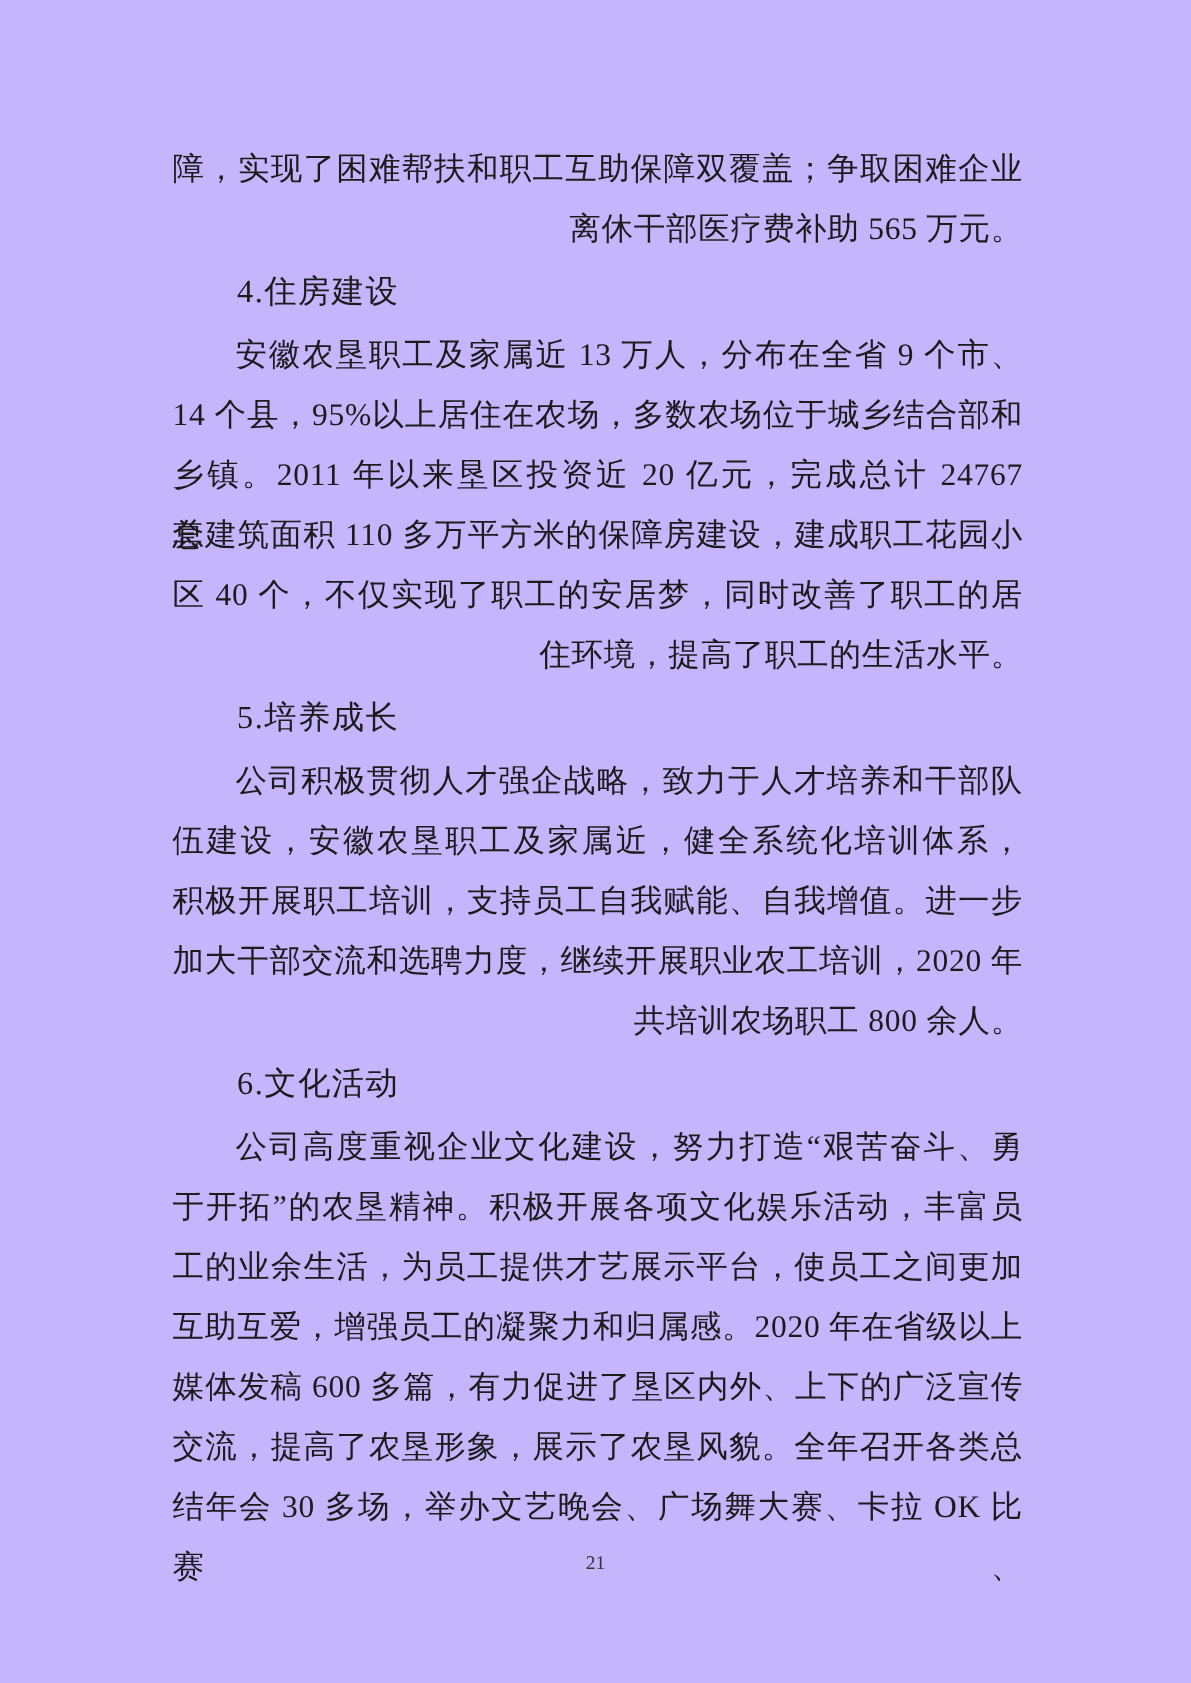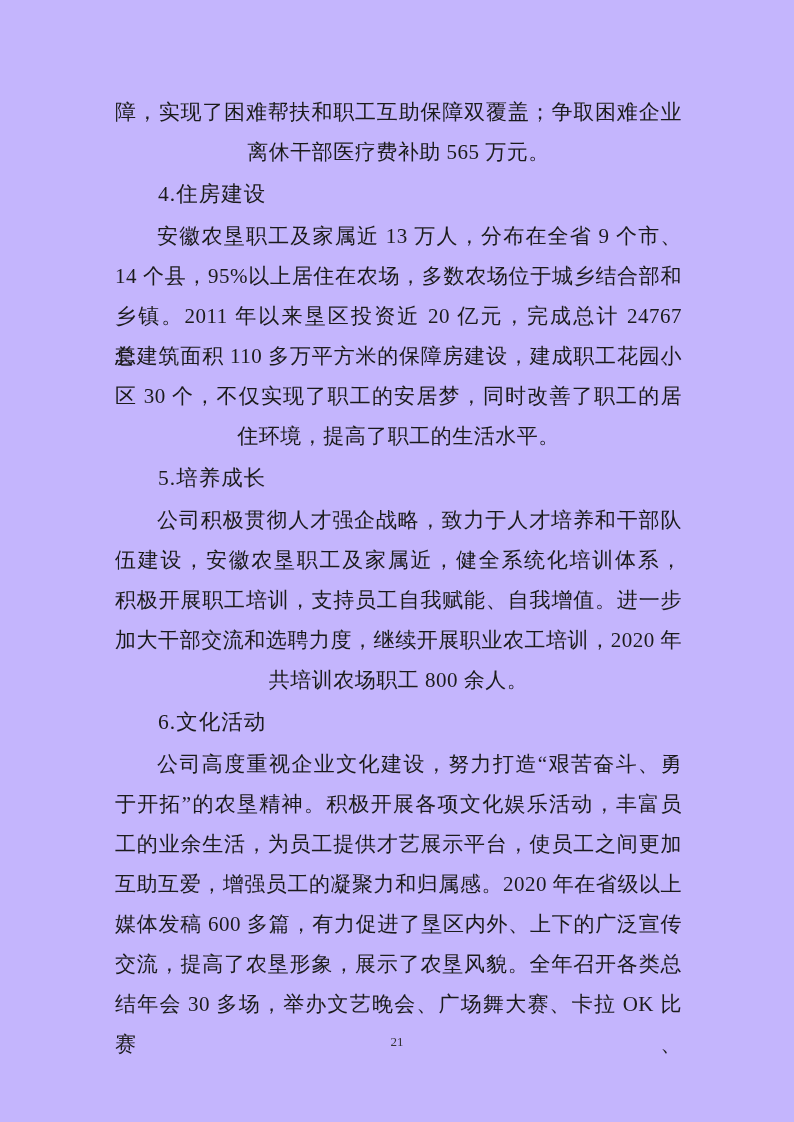--- a/index.html
+++ b/index.html
@@ -19,21 +19,21 @@
   .content {
     position: absolute;
     left: 115px;
     top: 92px;
     width: 567px;
   }
   .line {
     font-size: 21px;
     line-height: 40px;
     height: 40px;
-    text-align: center;
+    text-align: right;
     letter-spacing: 0.5px;
   }
   .line.just {
     text-align: justify;
     text-align-last: justify;
   }
   .line.indent {
     text-indent: 2em;
   }
   .heading {
@@ -59,21 +59,21 @@
 
 <div class="page">
   <div class="content" id="doc">
       <div class="line just">障，实现了困难帮扶和职工互助保障双覆盖；争取困难企业</div>
       <div class="line">离休干部医疗费补助 565 万元。</div>
       <div class="heading">4.住房建设</div>
       <div class="line just indent">安徽农垦职工及家属近 13 万人，分布在全省 9 个市、</div>
       <div class="line just">14 个县，95%以上居住在农场，多数农场位于城乡结合部和</div>
       <div class="line just">乡镇。2011 年以来垦区投资近 20 亿元，完成总计 24767 套、</div>
       <div class="line just">总建筑面积 110 多万平方米的保障房建设，建成职工花园小</div>
-      <div class="line just">区 30 个，不仅实现了职工的安居梦，同时改善了职工的居</div>
+      <div class="line just">区 40 个，不仅实现了职工的安居梦，同时改善了职工的居</div>
       <div class="line">住环境，提高了职工的生活水平。</div>
       <div class="heading">5.培养成长</div>
       <div class="line just indent">公司积极贯彻人才强企战略，致力于人才培养和干部队</div>
       <div class="line just">伍建设，安徽农垦职工及家属近，健全系统化培训体系，</div>
       <div class="line just">积极开展职工培训，支持员工自我赋能、自我增值。进一步</div>
       <div class="line just">加大干部交流和选聘力度，继续开展职业农工培训，2020 年</div>
       <div class="line">共培训农场职工 800 余人。</div>
       <div class="heading">6.文化活动</div>
       <div class="line just indent">公司高度重视企业文化建设，努力打造“艰苦奋斗、勇</div>
       <div class="line just">于开拓”的农垦精神。积极开展各项文化娱乐活动，丰富员</div>

